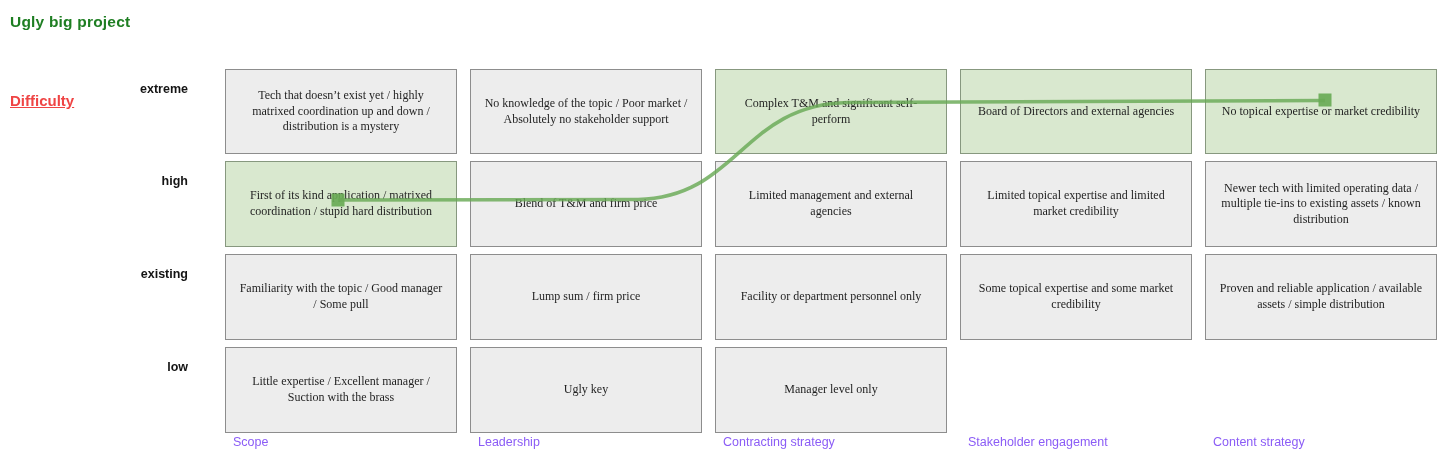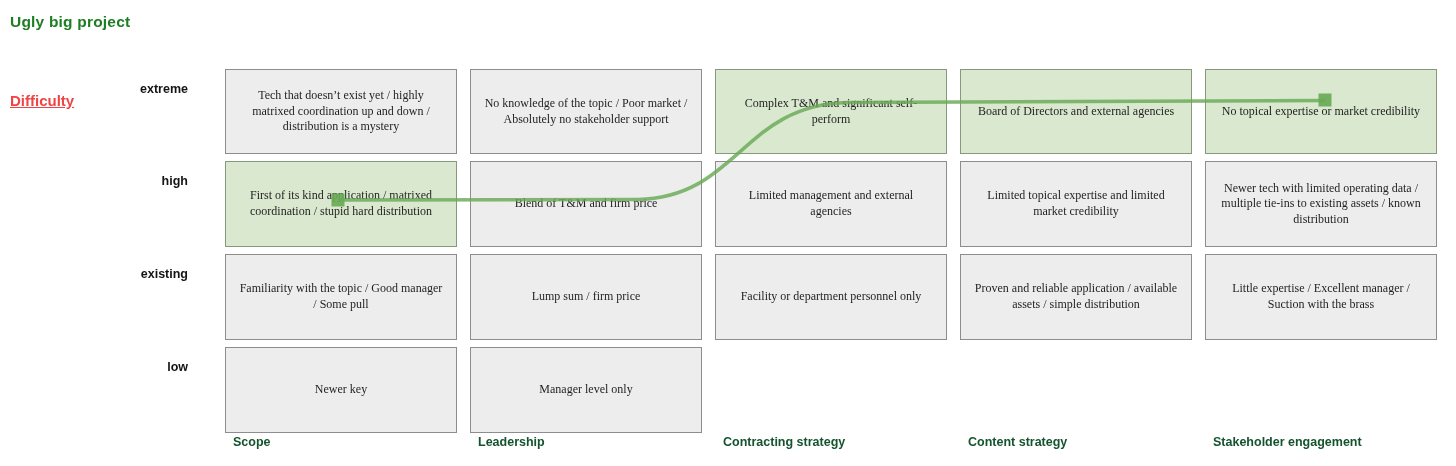--- a/index.html
+++ b/index.html
@@ -44,21 +44,21 @@
     font-family:"Liberation Serif", serif;
     font-size:12px;line-height:1.3;color:#1f1f1f;
     cursor:pointer;
   }
   .cell.hl{background:var(--hl);border-color:#87987f;}
   .collabels{
     position:absolute;left:225px;top:435px;
     display:grid;grid-template-columns:repeat(5,232px);column-gap:13px;
   }
   .collabel{
-    padding-left:8px;font-weight:700;font-size:12.5px;color:#14532d;
+    padding-left:8px;font-weight:400;font-size:12.5px;color:#8b5cf6;
   }
   .overlay{
     position:absolute;left:0;top:0;width:1456px;height:466px;
     pointer-events:none;
   }
   .pathline{stroke:var(--line);stroke-width:3.6;fill:none;opacity:.82;}
   .pathmarker{fill:var(--line);opacity:.92;}
 </style>
 </head>
 <body>
@@ -83,32 +83,33 @@
 
   <div class="cell hl">First of its kind application / matrixed coordination / stupid hard distribution</div>
   <div class="cell">Blend of T&amp;M and firm price</div>
   <div class="cell">Limited management and external agencies</div>
   <div class="cell">Limited topical expertise and limited market credibility</div>
 
   <div class="cell">Newer tech with limited operating data / multiple tie-ins to existing assets / known distribution</div>
   <div class="cell">Familiarity with the topic / Good manager / Some pull</div>
   <div class="cell">Lump sum / firm price</div>
   <div class="cell">Facility or department personnel only</div>
+  <div class="cell">Some topical expertise and some market credibility</div>
 
   <div class="cell">Proven and reliable application / available assets / simple distribution</div>
   <div class="cell">Little expertise / Excellent manager / Suction with the brass</div>
-  <div class="cell">Newer key</div>
+  <div class="cell">Ugly key</div>
   <div class="cell">Manager level only</div>
 </div>
 
 <div class="collabels">
   <div class="collabel">Scope</div>
   <div class="collabel">Leadership</div>
   <div class="collabel">Contracting strategy</div>
+  <div class="collabel">Stakeholder engagement</div>
   <div class="collabel">Content strategy</div>
-  <div class="collabel">Stakeholder engagement</div>
 </div>
 
 <svg class="overlay" viewBox="0 0 1456 466" xmlns="http://www.w3.org/2000/svg">
   <path class="pathline" d="M 338 200 L 638 199.5 C 738 197.5, 742 104.5, 848 102.5 L 1325 100.5"></path>
   <rect class="pathmarker" x="331.5" y="193.5" width="13" height="13"></rect>
   <rect class="pathmarker" x="1318.5" y="93.5" width="13" height="13"></rect>
 </svg>
 
 </body></html>

